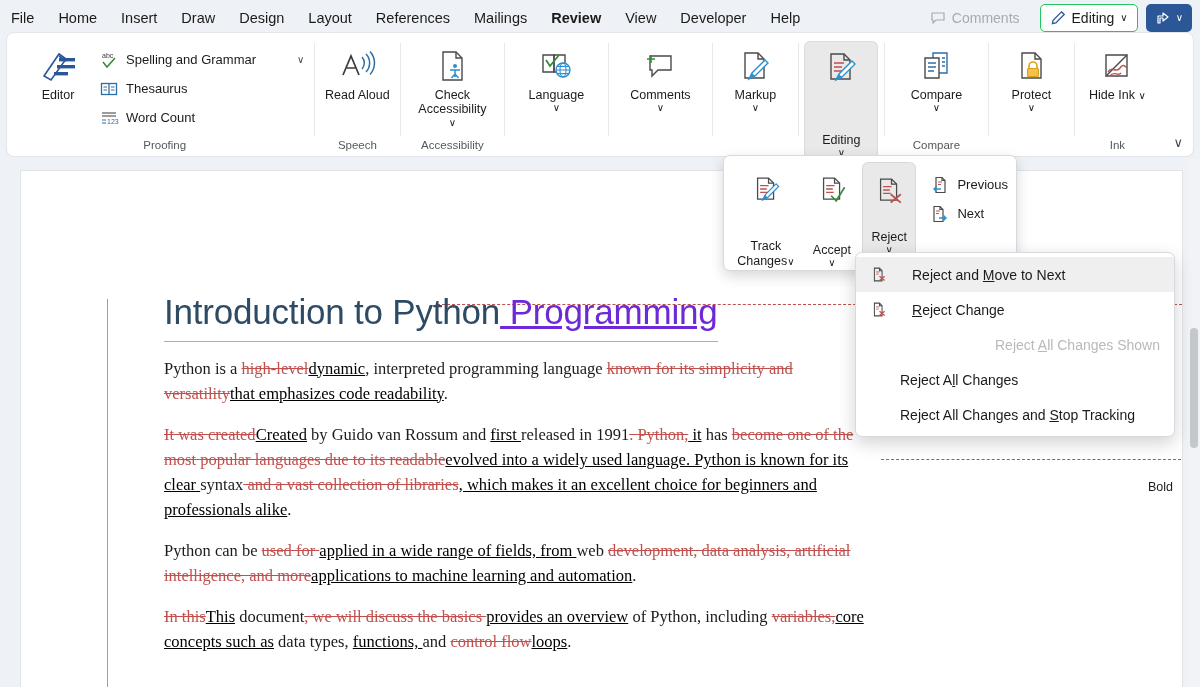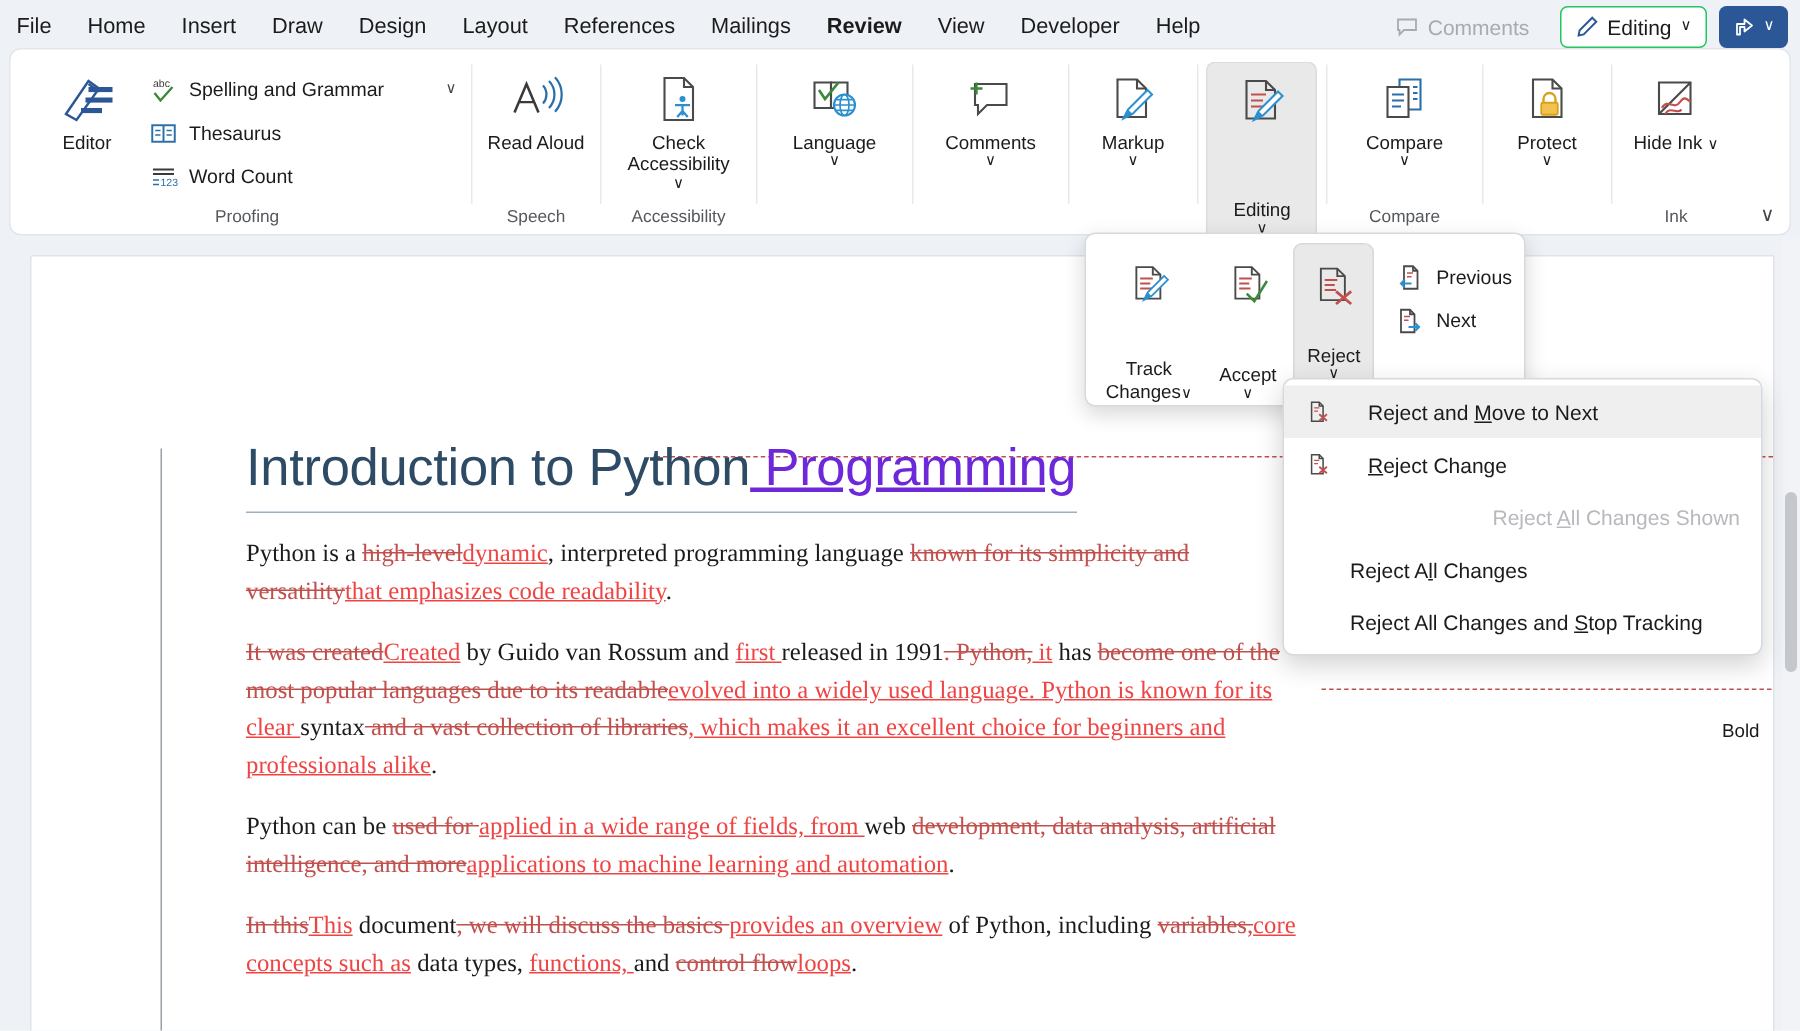--- a/index.html
+++ b/index.html
@@ -104,21 +104,21 @@
     font-family: "Liberation Serif", serif; color: #1b1b1b;
   }
   h1.doctitle {
     font-family: "Liberation Sans", sans-serif;
     font-size: 35px; font-weight: normal; color: #2e4b66;
     margin: 0 0 14px 0; letter-spacing: -0.2px; line-height: 1.1;
     border-bottom: 1px solid #9bb0c2; padding-bottom: 9px; display: inline-block;
   }
   h1.doctitle .ins { color: #6d28d9; text-decoration: underline; }
   p.para { font-size: 16.5px; line-height: 1.52; margin: 0 0 16px 0; }
-  .ins { color: #ef4444; text-decoration: underline; }
+  .ins { color: #000000; text-decoration: underline; }
   .del { color: #c0504d; text-decoration: line-through; }
 
   
   .leader {
     position: absolute; height: 0; border-top: 1px dashed #c0504d;
   }
 
   
   .balloon {
     position: absolute; left: 1010px; top: 425px; width: 190px;

